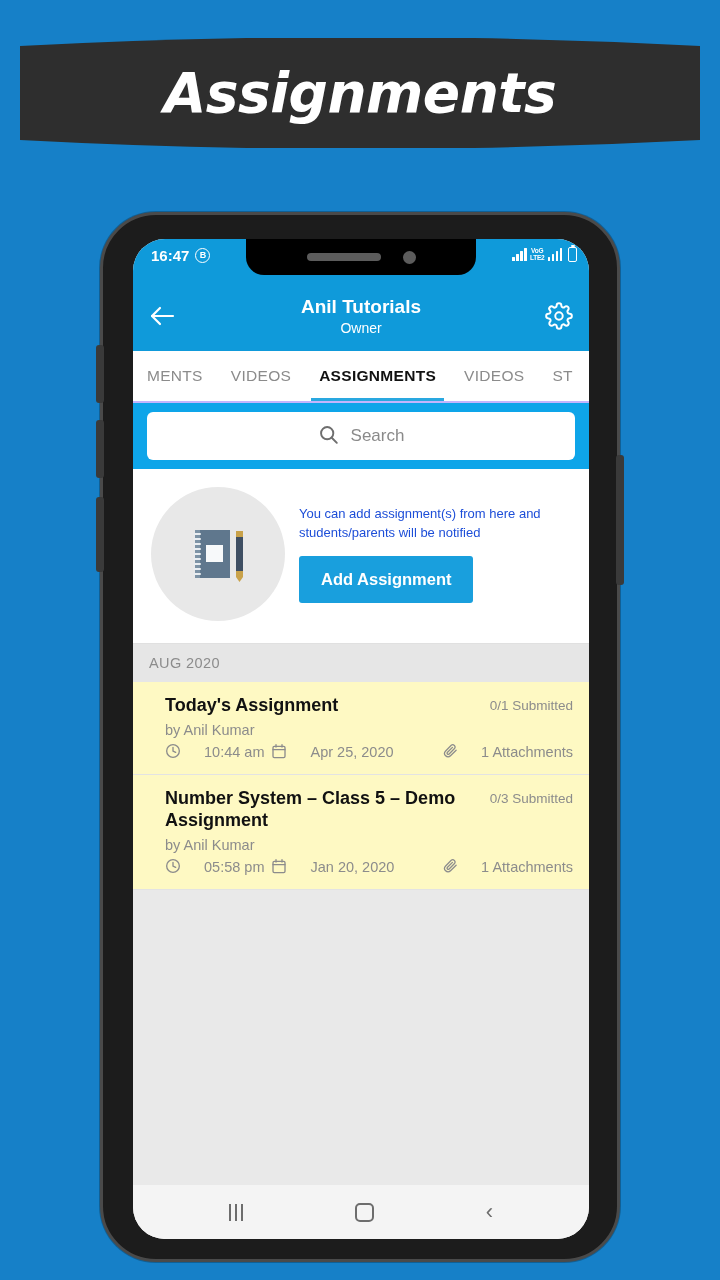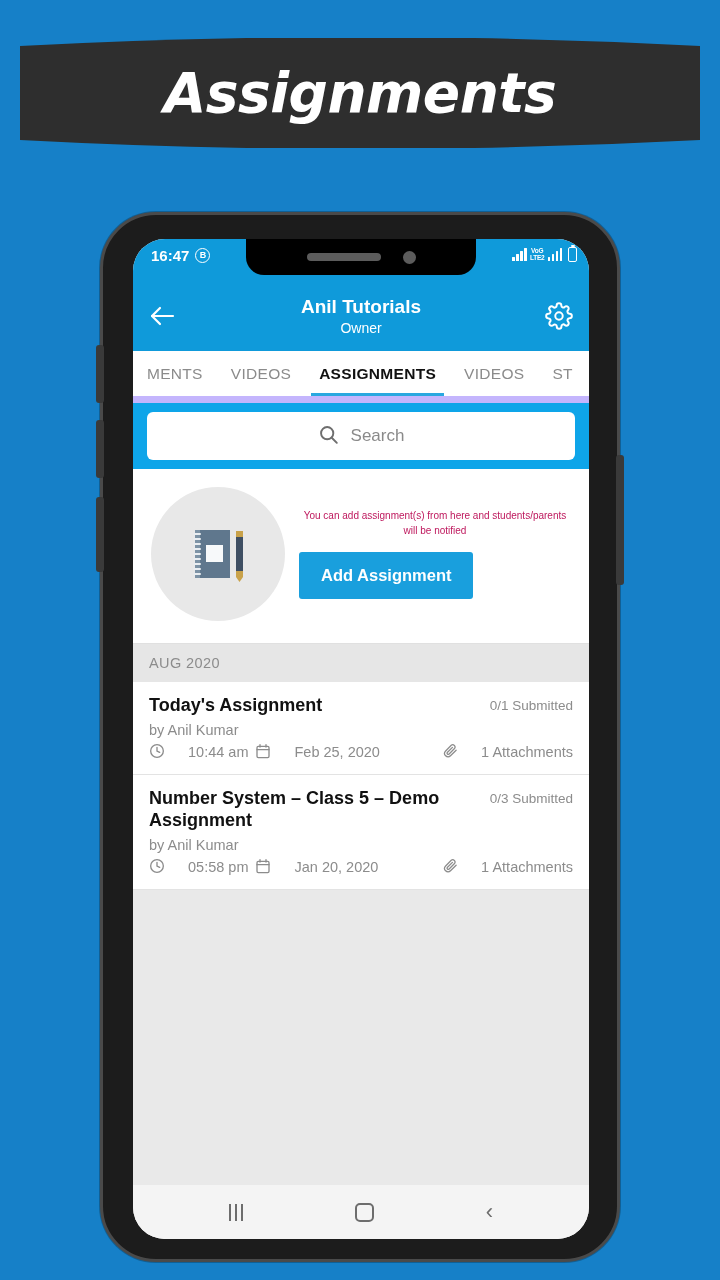--- a/index.html
+++ b/index.html
@@ -102,21 +102,21 @@
     pointer-events:none;
   }
   #appbar-title{ color:#fff; font-size:19px; font-weight:bold; }
   #appbar-subtitle{ color:#fff; font-size:14px; margin-top:2px; }
   #settings-btn{ margin-left:auto; width:40px; display:flex; justify-content:flex-end; z-index:2; }
 
   
   #tabs{
     background:#fff; height:52px; flex:0 0 auto;
     display:flex; align-items:stretch; overflow:hidden;
-    border-bottom:7px solid #c4b5fd; position:relative;
+    border-bottom:2px solid #c4b5fd; position:relative;
   }
   .tab{
     display:flex; align-items:center; justify-content:center;
     padding:0 14px; font-size:15.5px; color:#8b8b8b; white-space:nowrap;
     position:relative; letter-spacing:.3px;
   }
   .tab.active{ color:#111; font-weight:bold; }
   .tab.active:after{
     content:""; position:absolute; left:6px; right:6px; bottom:0;
     height:3px; background:#29a8e0;
@@ -136,35 +136,35 @@
   #promo{
     background:#fff; display:flex; align-items:center; gap:0;
     padding:18px 18px 22px 18px; flex:0 0 auto;
     border-bottom:1px solid #e0e0e0;
   }
   #promo-illustration{
     width:134px; height:134px; border-radius:50%; background:#e8e8e8;
     flex:0 0 auto; display:flex; align-items:center; justify-content:center;
   }
   #promo-right{ flex:1; padding-left:14px; }
-  #promo-text{ color:#be185d; font-size:10px; line-height:1.42;text-align:center; }
+  #promo-text{ color:#1d4ed8; font-size:13px; line-height:1.42; }
   #add-assignment-btn{
     margin-top:14px; background:#199fdd; color:#fff; border:none;
     font-size:16.5px; font-weight:bold; font-family:inherit;
     padding:14px 22px; border-radius:3px; cursor:pointer;
   }
 
   
   #list-area{ flex:1; background:#e9e9e9; overflow:hidden; }
   #month-header{
     background:#e6e6e6; padding:11px 16px; color:#8c8c8c;
     font-size:14.5px; letter-spacing:.4px;
   }
   .assignment{
-    background:#ffffff; padding:12px 16px 12px 16px;
+    background:#fef9c3; padding:12px 16px 12px 32px;
     border-bottom:1px solid #e3e3e3;
   }
   .a-top{ display:flex; align-items:flex-start; gap:10px; }
   .a-title{
     flex:1; font-size:18px; font-weight:bold; color:#111; line-height:1.25;
   }
   .a-submitted{
     color:#8c8c8c; font-size:13.5px; white-space:nowrap; padding-top:4px;
   }
   .a-author{ color:#8c8c8c; font-size:14.5px; margin-top:5px; }
@@ -330,21 +330,21 @@
           </span>
           <span class="mi">
             <span>
               <svg width="16" height="16" viewBox="0 0 24 24" fill="none" stroke="#8c8c8c" stroke-width="2" stroke-linecap="round">
                 <rect x="3" y="5" width="18" height="17" rx="2"></rect>
                   <line x1="3" y1="10" x2="21" y2="10"></line>
                 <line x1="7.5" y1="2.5" x2="7.5" y2="6"></line>
                   <line x1="16.5" y1="2.5" x2="16.5" y2="6"></line>
               </svg>
             </span>
-            <span>Feb 25, 2020</span>
+            <span>Apr 25, 2020</span>
           </span>
           <span class="spacer"></span>
           <span class="mi">
             <span>
               <svg width="15" height="15" viewBox="0 0 24 24" fill="none" stroke="#8c8c8c" stroke-width="2" stroke-linecap="round" stroke-linejoin="round">
                 <path d="M21 11.5l-9 9a5.5 5.5 0 0 1-7.8-7.8l9-9a3.7 3.7 0 0 1 5.2 5.2l-9 9a1.9 1.9 0 0 1-2.6-2.6l8.3-8.3"></path>
               </svg>
             </span>
             <span>1 Attachments</span>
           </span>

